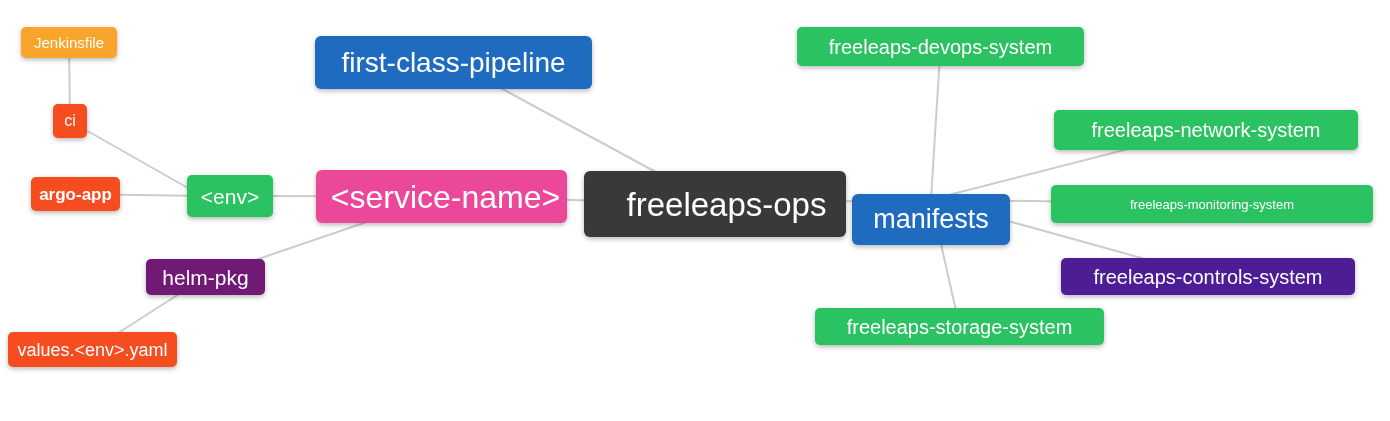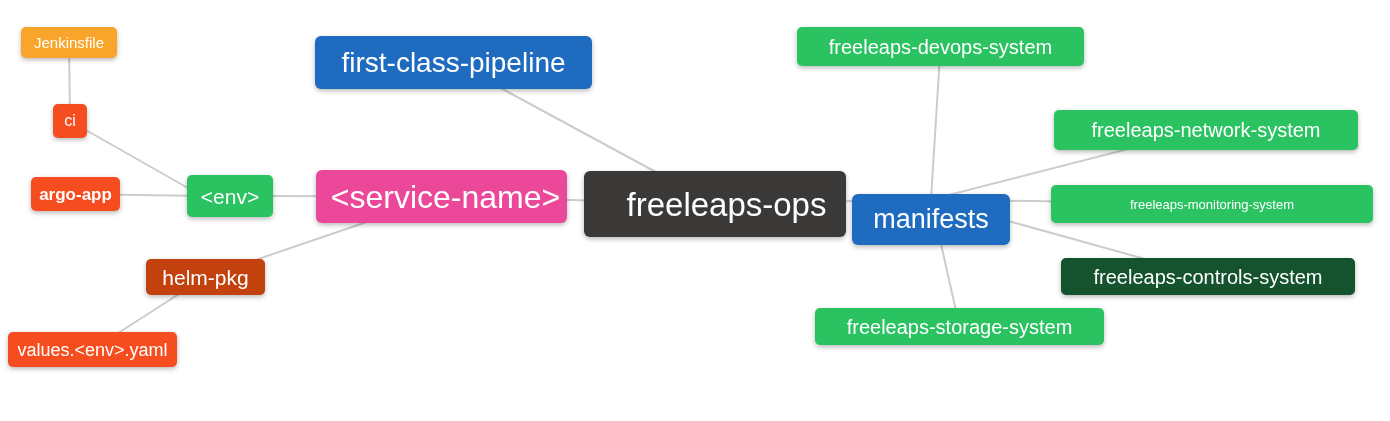--- a/index.html
+++ b/index.html
@@ -65,21 +65,21 @@
     </div>
     <div class="node" style="left: 53px; top: 104px; width: 34px; height: 34px; font-size: 16px; background: rgb(245, 77, 31); color: rgb(255, 255, 255);">
       <span>ci</span>
     </div>
     <div class="node" style="left: 31px; top: 177px; width: 89px; height: 34px; font-size: 17px; background: rgb(245, 77, 31); color: rgb(255, 255, 255); font-weight: bold;">
       <span>argo-app</span>
     </div>
     <div class="node" style="left: 159px; top: 175px; width: 86px; height: 42px; font-size: 21px; background: rgb(43, 194, 98); color: rgb(255, 255, 255); margin-left: 28px;">
       <span>&lt;env&gt;</span>
     </div>
-    <div class="node" style="left: 146px; top: 259px; width: 119px; height: 36px; font-size: 21px; background: #c2410c; color: rgb(255, 255, 255);">
+    <div class="node" style="left: 146px; top: 259px; width: 119px; height: 36px; font-size: 21px; background: #701a75; color: rgb(255, 255, 255);">
       <span>helm-pkg</span>
     </div>
     <div class="node" style="left: 8px; top: 332px; width: 169px; height: 35px; font-size: 18px; background: rgb(245, 77, 31); color: rgb(255, 255, 255);">
       <span>values.&lt;env&gt;.yaml</span>
     </div>
     <div class="node big" style="left: 315px; top: 36px; width: 277px; height: 53px; font-size: 28px; background: rgb(30, 107, 192); color: rgb(255, 255, 255); align-items: center;">
       <span>first-class-pipeline</span>
     </div>
     <div class="node big" style="left: 316px; top: 170px; width: 251px; height: 53px; font-size: 32px; background: #ec4899; color: rgb(255, 255, 255); padding-left: 8px;">
       <span>&lt;service-name&gt;</span>
@@ -92,19 +92,19 @@
     </div>
     <div class="node" style="left: 797px; top: 27px; width: 287px; height: 39px; font-size: 20px; background: rgb(43, 194, 98); color: rgb(255, 255, 255);">
       <span>freeleaps-devops-system</span>
     </div>
     <div class="node" style="left: 1054px; top: 110px; width: 304px; height: 40px; font-size: 20px; background: rgb(43, 194, 98); color: rgb(255, 255, 255);">
       <span>freeleaps-network-system</span>
     </div>
     <div class="node" style="left: 1051px; top: 185px; width: 322px; height: 38px; font-size: 13px; background: rgb(43, 194, 98); color: rgb(255, 255, 255);">
       <span>freeleaps-monitoring-system</span>
     </div>
-    <div class="node" style="left: 1061px; top: 258px; width: 294px; height: 37px; font-size: 20px; background: #14532d; color: rgb(255, 255, 255); align-items: center;">
+    <div class="node" style="left: 1061px; top: 258px; width: 294px; height: 37px; font-size: 20px; background: #4c1d95; color: rgb(255, 255, 255); align-items: center;">
       <span>freeleaps-controls-system</span>
     </div>
     <div class="node" style="left: 815px; top: 308px; width: 289px; height: 37px; font-size: 20px; background: rgb(43, 194, 98); color: rgb(255, 255, 255);">
       <span>freeleaps-storage-system</span>
     </div>
   </div>
 
 </body></html>

